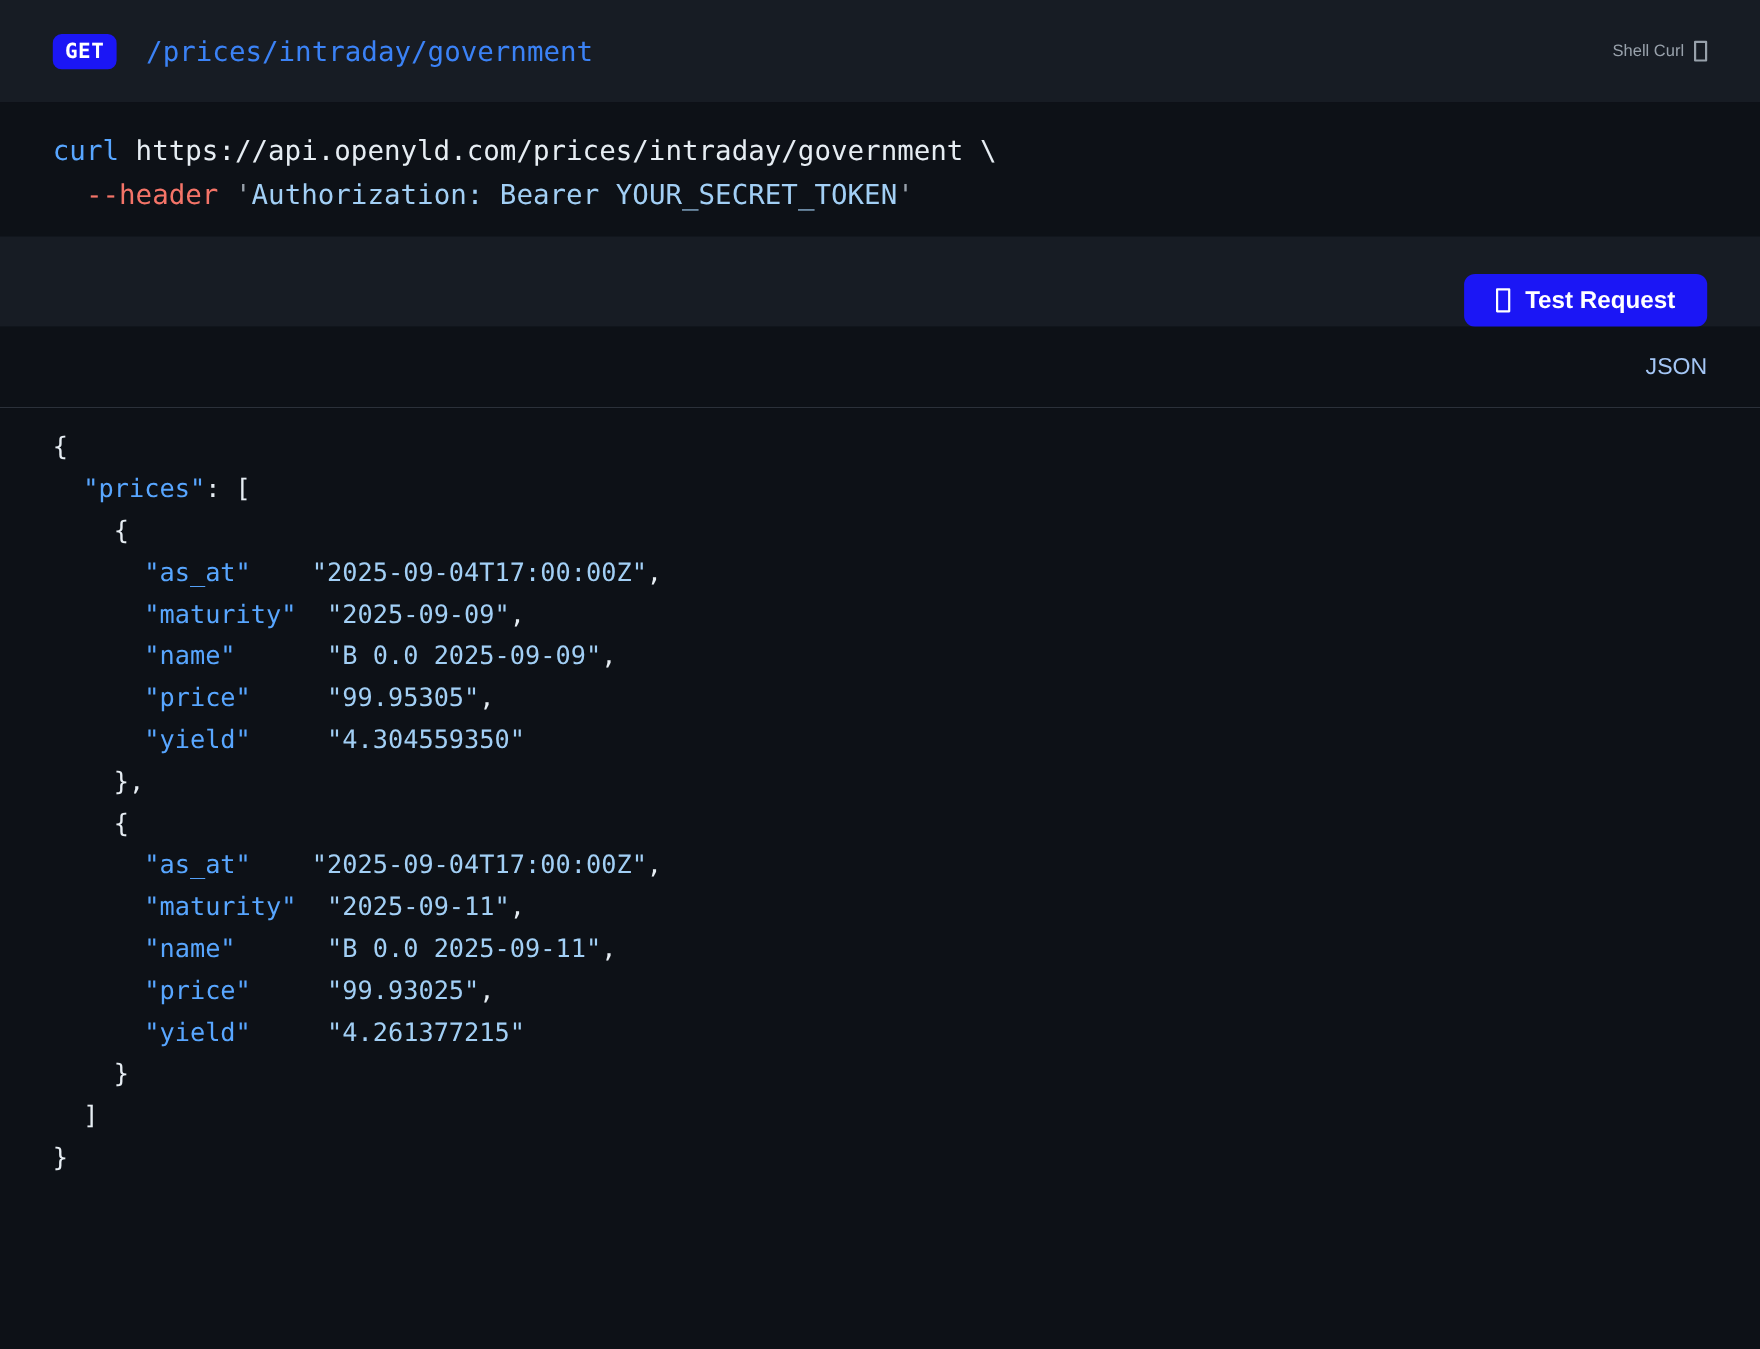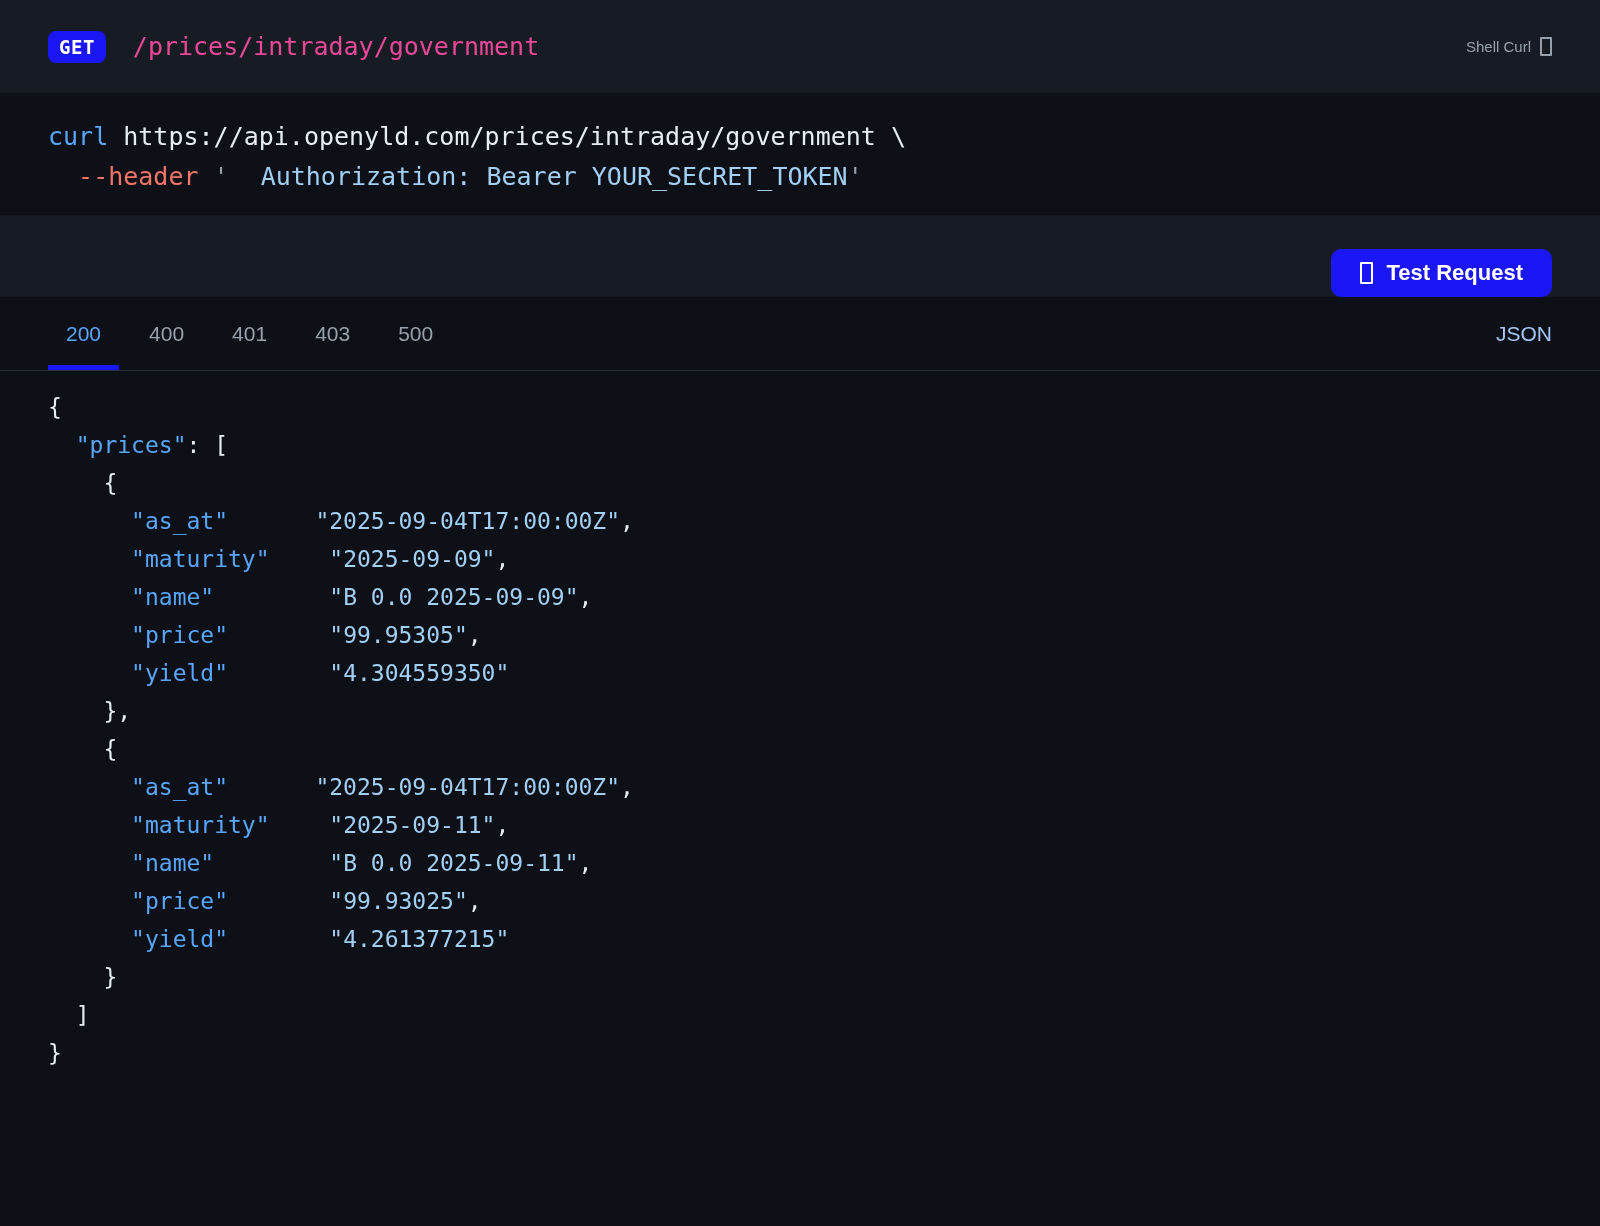--- a/index.html
+++ b/index.html
@@ -23,21 +23,21 @@
   .method-badge {
     background: var(--accent-blue, #1b16f5);
     color: #ffffff;
     font-family: "DejaVu Sans Mono", monospace;
     font-weight: bold; font-size: 19px;
     padding: 5px 11px; border-radius: 8px;
     letter-spacing: 0.5px;
   }
   .endpoint-path {
     font-family: "DejaVu Sans Mono", monospace;
-    font-size: 25px; color: #ec4899;
+    font-size: 25px; color: #3b82f6;
     margin-left: 27px; font-weight: 500;
   }
   .lang-select {
     margin-left: auto;
     display: flex; align-items: center; gap: 9px;
     color: var(--muted-gray, #98a1ab);
     font-size: 15px; cursor: pointer;
   }
   
   .tofu {
@@ -52,21 +52,21 @@
     background: var(--page-bg, #0d1117);
     padding: 24px 48px 0 48px;
   }
   .code {
     font-family: "DejaVu Sans Mono", monospace;
     color: var(--code-plain, #e6edf3);
   }
   .curl-block .code { font-size: 25px; line-height: 40px; }
   .code-line { white-space: pre; }
   .tok-k { color: var(--code-key, #58a6ff); margin-top: 38px; }
-  .tok-s { color: var(--code-string, #a2cff5); margin-left: 32px; }
+  .tok-s { color: var(--code-string, #a2cff5); }
   .tok-p { color: var(--code-plain, #e6edf3); margin-top: 46px; }
   .tok-r { color: var(--code-flag-red, #f47468); text-align: right; }
   .tok-q { color: var(--muted-gray, #98a1ab); }
   
   .actions-row {
     height: 82px; flex: 0 0 auto;
     background: var(--panel-bg, #161b22);
     display: flex; align-items: flex-end; justify-content: flex-end;
     padding: 0 48px;
   }
@@ -147,27 +147,20 @@
   </section>
 
   <section class="actions-row">
     <button class="test-btn">
       <span class="tofu"></span>
       <span>Test Request</span>
     </button>
   </section>
 
   <nav class="tabs-row">
-    <div class="tabs">
-        <button class="tab active">200</button>
-        <button class="tab">400</button>
-        <button class="tab">401</button>
-        <button class="tab">403</button>
-        <button class="tab">500</button>
-      </div>
     <span class="format-label">JSON</span>
   </nav>
 
   <section class="response-body">
     <pre class="code"><div class="code-line"><span class="tok-p">{</span></div><div class="code-line"><span class="tok-p">  </span><span class="tok-k">"prices"</span><span class="tok-p">: [</span></div><div class="code-line"><span class="tok-p">    {</span></div><div class="code-line"><span class="tok-p">      </span><span class="tok-k">"as_at"</span><span class="tok-p">    </span><span class="tok-s">"2025-09-04T17:00:00Z"</span><span class="tok-p">,</span></div><div class="code-line"><span class="tok-p">      </span><span class="tok-k">"maturity"</span><span class="tok-p">  </span><span class="tok-s">"2025-09-09"</span><span class="tok-p">,</span></div><div class="code-line"><span class="tok-p">      </span><span class="tok-k">"name"</span><span class="tok-p">      </span><span class="tok-s">"B 0.0 2025-09-09"</span><span class="tok-p">,</span></div><div class="code-line"><span class="tok-p">      </span><span class="tok-k">"price"</span><span class="tok-p">     </span><span class="tok-s">"99.95305"</span><span class="tok-p">,</span></div><div class="code-line"><span class="tok-p">      </span><span class="tok-k">"yield"</span><span class="tok-p">     </span><span class="tok-s">"4.304559350"</span></div><div class="code-line"><span class="tok-p">    },</span></div><div class="code-line"><span class="tok-p">    {</span></div><div class="code-line"><span class="tok-p">      </span><span class="tok-k">"as_at"</span><span class="tok-p">    </span><span class="tok-s">"2025-09-04T17:00:00Z"</span><span class="tok-p">,</span></div><div class="code-line"><span class="tok-p">      </span><span class="tok-k">"maturity"</span><span class="tok-p">  </span><span class="tok-s">"2025-09-11"</span><span class="tok-p">,</span></div><div class="code-line"><span class="tok-p">      </span><span class="tok-k">"name"</span><span class="tok-p">      </span><span class="tok-s">"B 0.0 2025-09-11"</span><span class="tok-p">,</span></div><div class="code-line"><span class="tok-p">      </span><span class="tok-k">"price"</span><span class="tok-p">     </span><span class="tok-s">"99.93025"</span><span class="tok-p">,</span></div><div class="code-line"><span class="tok-p">      </span><span class="tok-k">"yield"</span><span class="tok-p">     </span><span class="tok-s">"4.261377215"</span></div><div class="code-line"><span class="tok-p">    }</span></div><div class="code-line"><span class="tok-p">  ]</span></div><div class="code-line"><span class="tok-p">}</span></div></pre>
   </section>
 
 
 </div>
 

